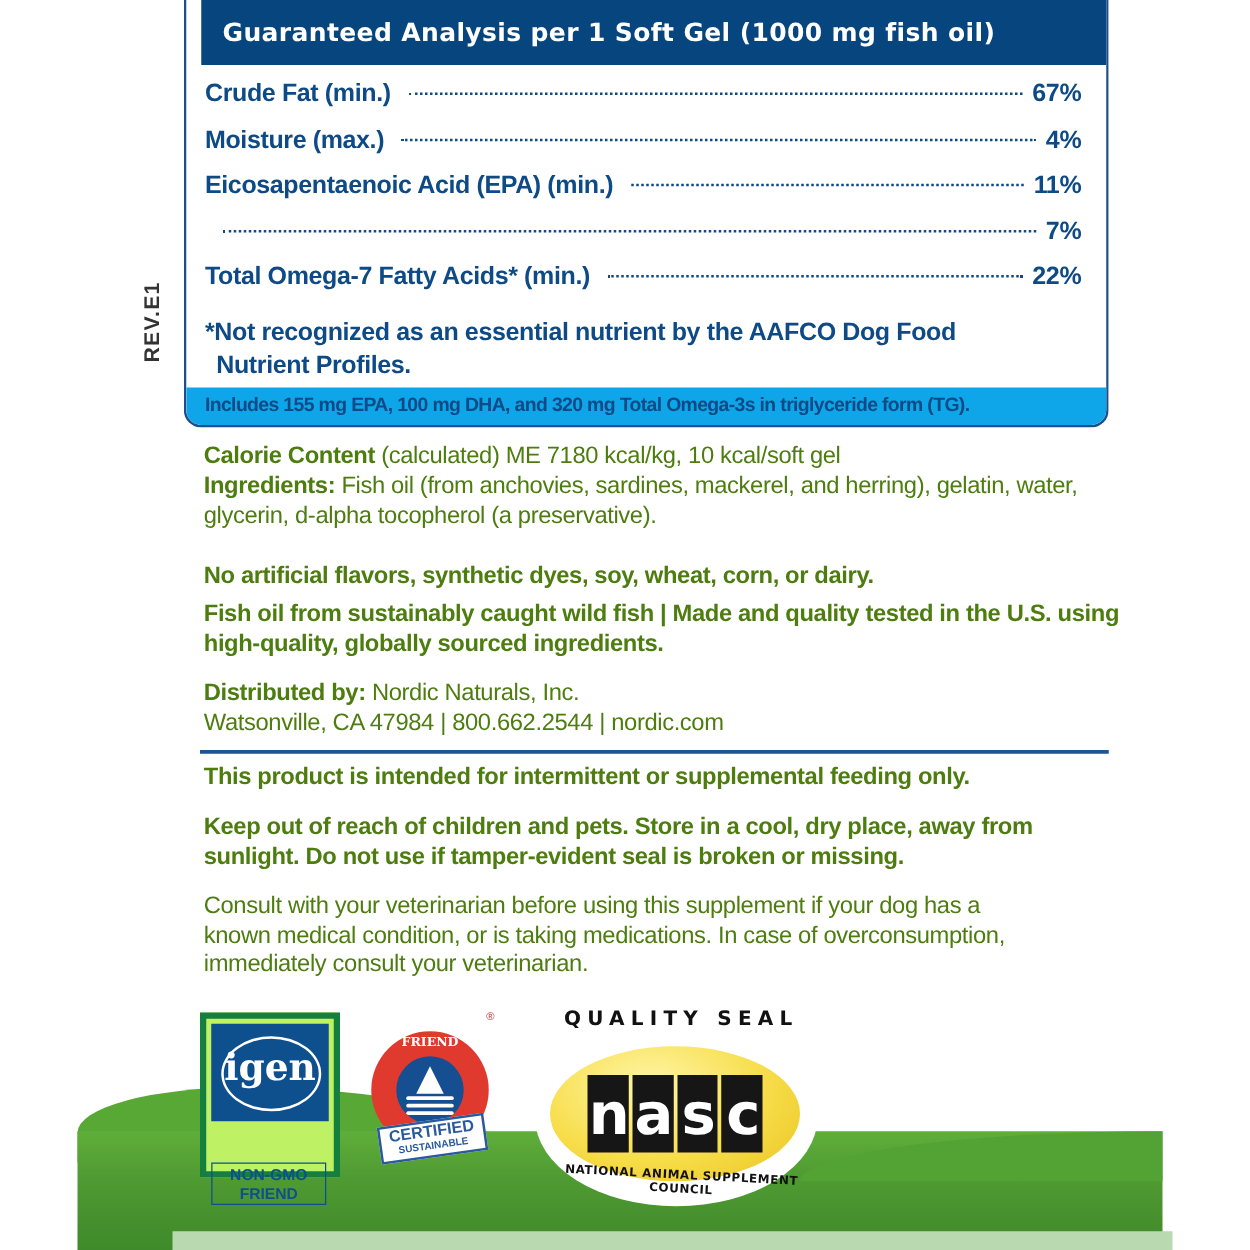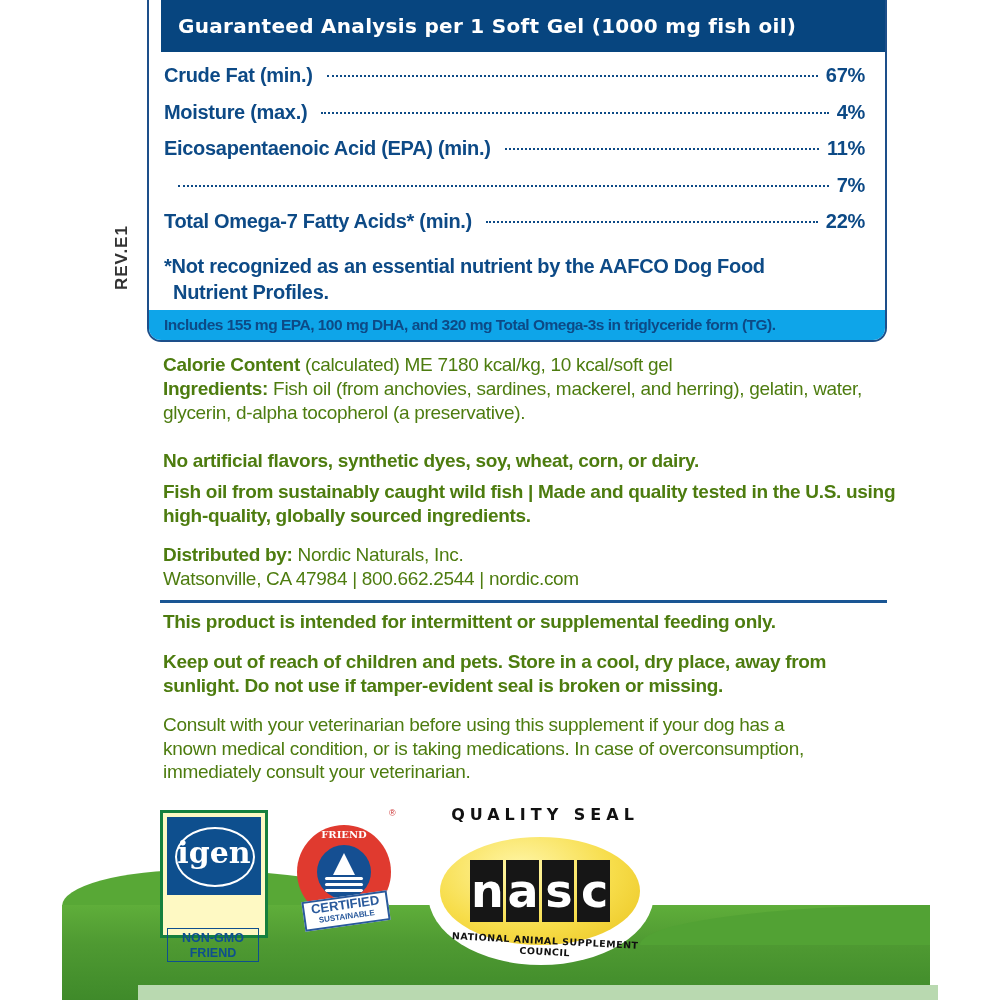--- a/index.html
+++ b/index.html
@@ -70,21 +70,21 @@
   .grass-hill2 {
     position: absolute; left: 640px; top: 905px; width: 290px; height: 40px;
     background: #52a234; border-radius: 100% 0 0 0 / 100% 0 0 0;
   }
   .panel-bottom {
     position: absolute; left: 138px; top: 985px; width: 800px; height: 15px;
     background: #b9d9b0;
   }
   .logo-igen {
     position: absolute; left: 160px; top: 810px; width: 102px; height: 122px;
-    background: #fef9c3; border: 3px solid #15803d;
+    background: #bef264; border: 5px solid #15803d;
   }
   .igen-top {
     position: absolute; left: 4px; top: 4px; width: 94px; height: 78px;
     background: #0e4f8e;
   }
   .igen-oval {
     position: absolute; left: 8px; top: 10px; width: 76px; height: 56px;
     border: 2px solid #fff; border-radius: 50%;
   }
   .igen-text {

